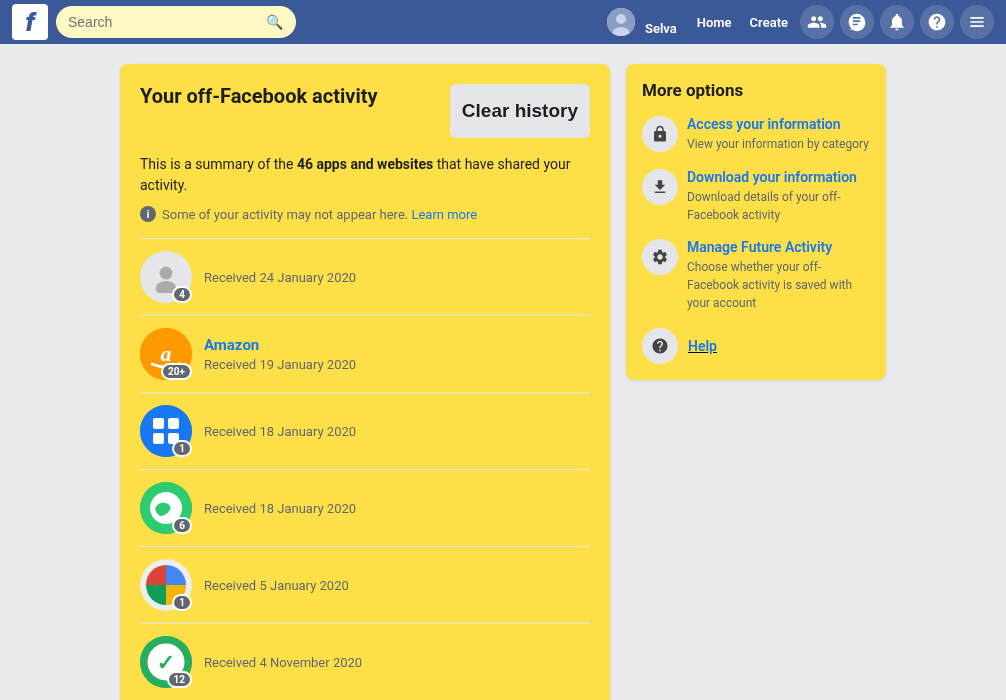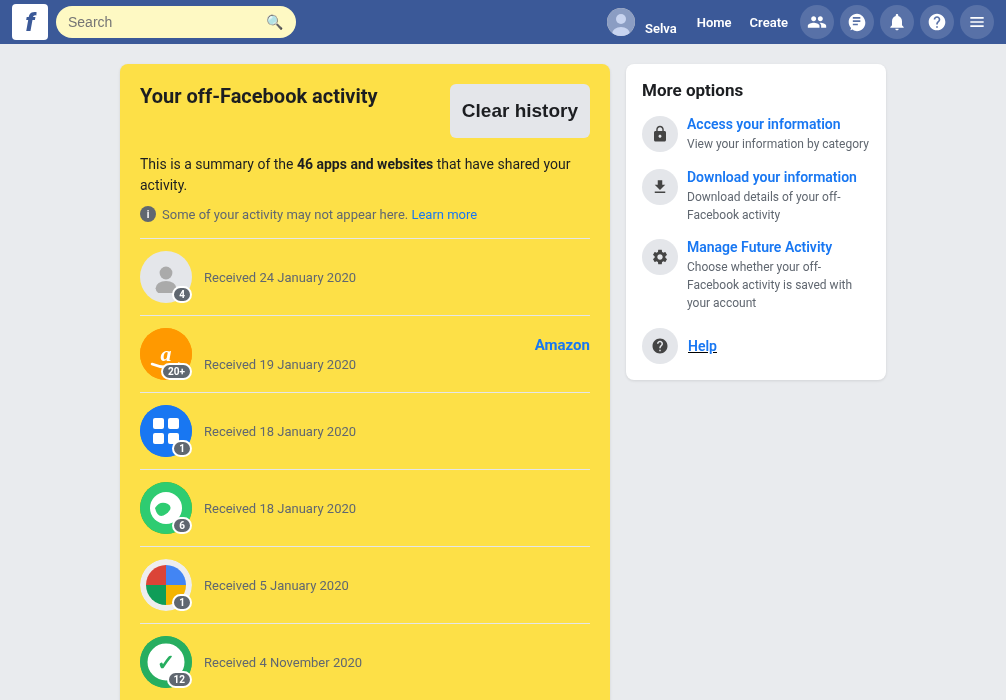--- a/index.html
+++ b/index.html
@@ -129,26 +129,26 @@
       color: white;
       font-size: 10px;
       font-weight: 700;
       border-radius: 10px;
       padding: 1px 5px;
       min-width: 18px;
       text-align: center;
       border: 2px solid white;
     }
     .app-info { flex: 1; }
-    .app-name { font-size: 15px; font-weight: 700; color: #1877f2; display: block; margin-bottom: 2px; text-align: right; }
+    .app-name { font-size: 15px; font-weight: 700; color: #1877f2; display: block; margin-bottom: 2px; }
     .app-date { font-size: 13px; color: #606770; }
 
     
     .sidebar-card {
-      background: #ffffff;
+      background: #fde047;
       border-radius: 8px;
       box-shadow: 0 1px 3px rgba(0,0,0,0.1);
       width: 260px;
       padding: 16px;
       height: fit-content;
       flex-shrink: 0;
     }
     .sidebar-title { font-size: 17px; font-weight: 700; color: #1c1e21; margin-bottom: 16px; }
 
     .sidebar-option { display: flex; gap: 9px; margin-bottom: 16px; align-items: flex-start; }

